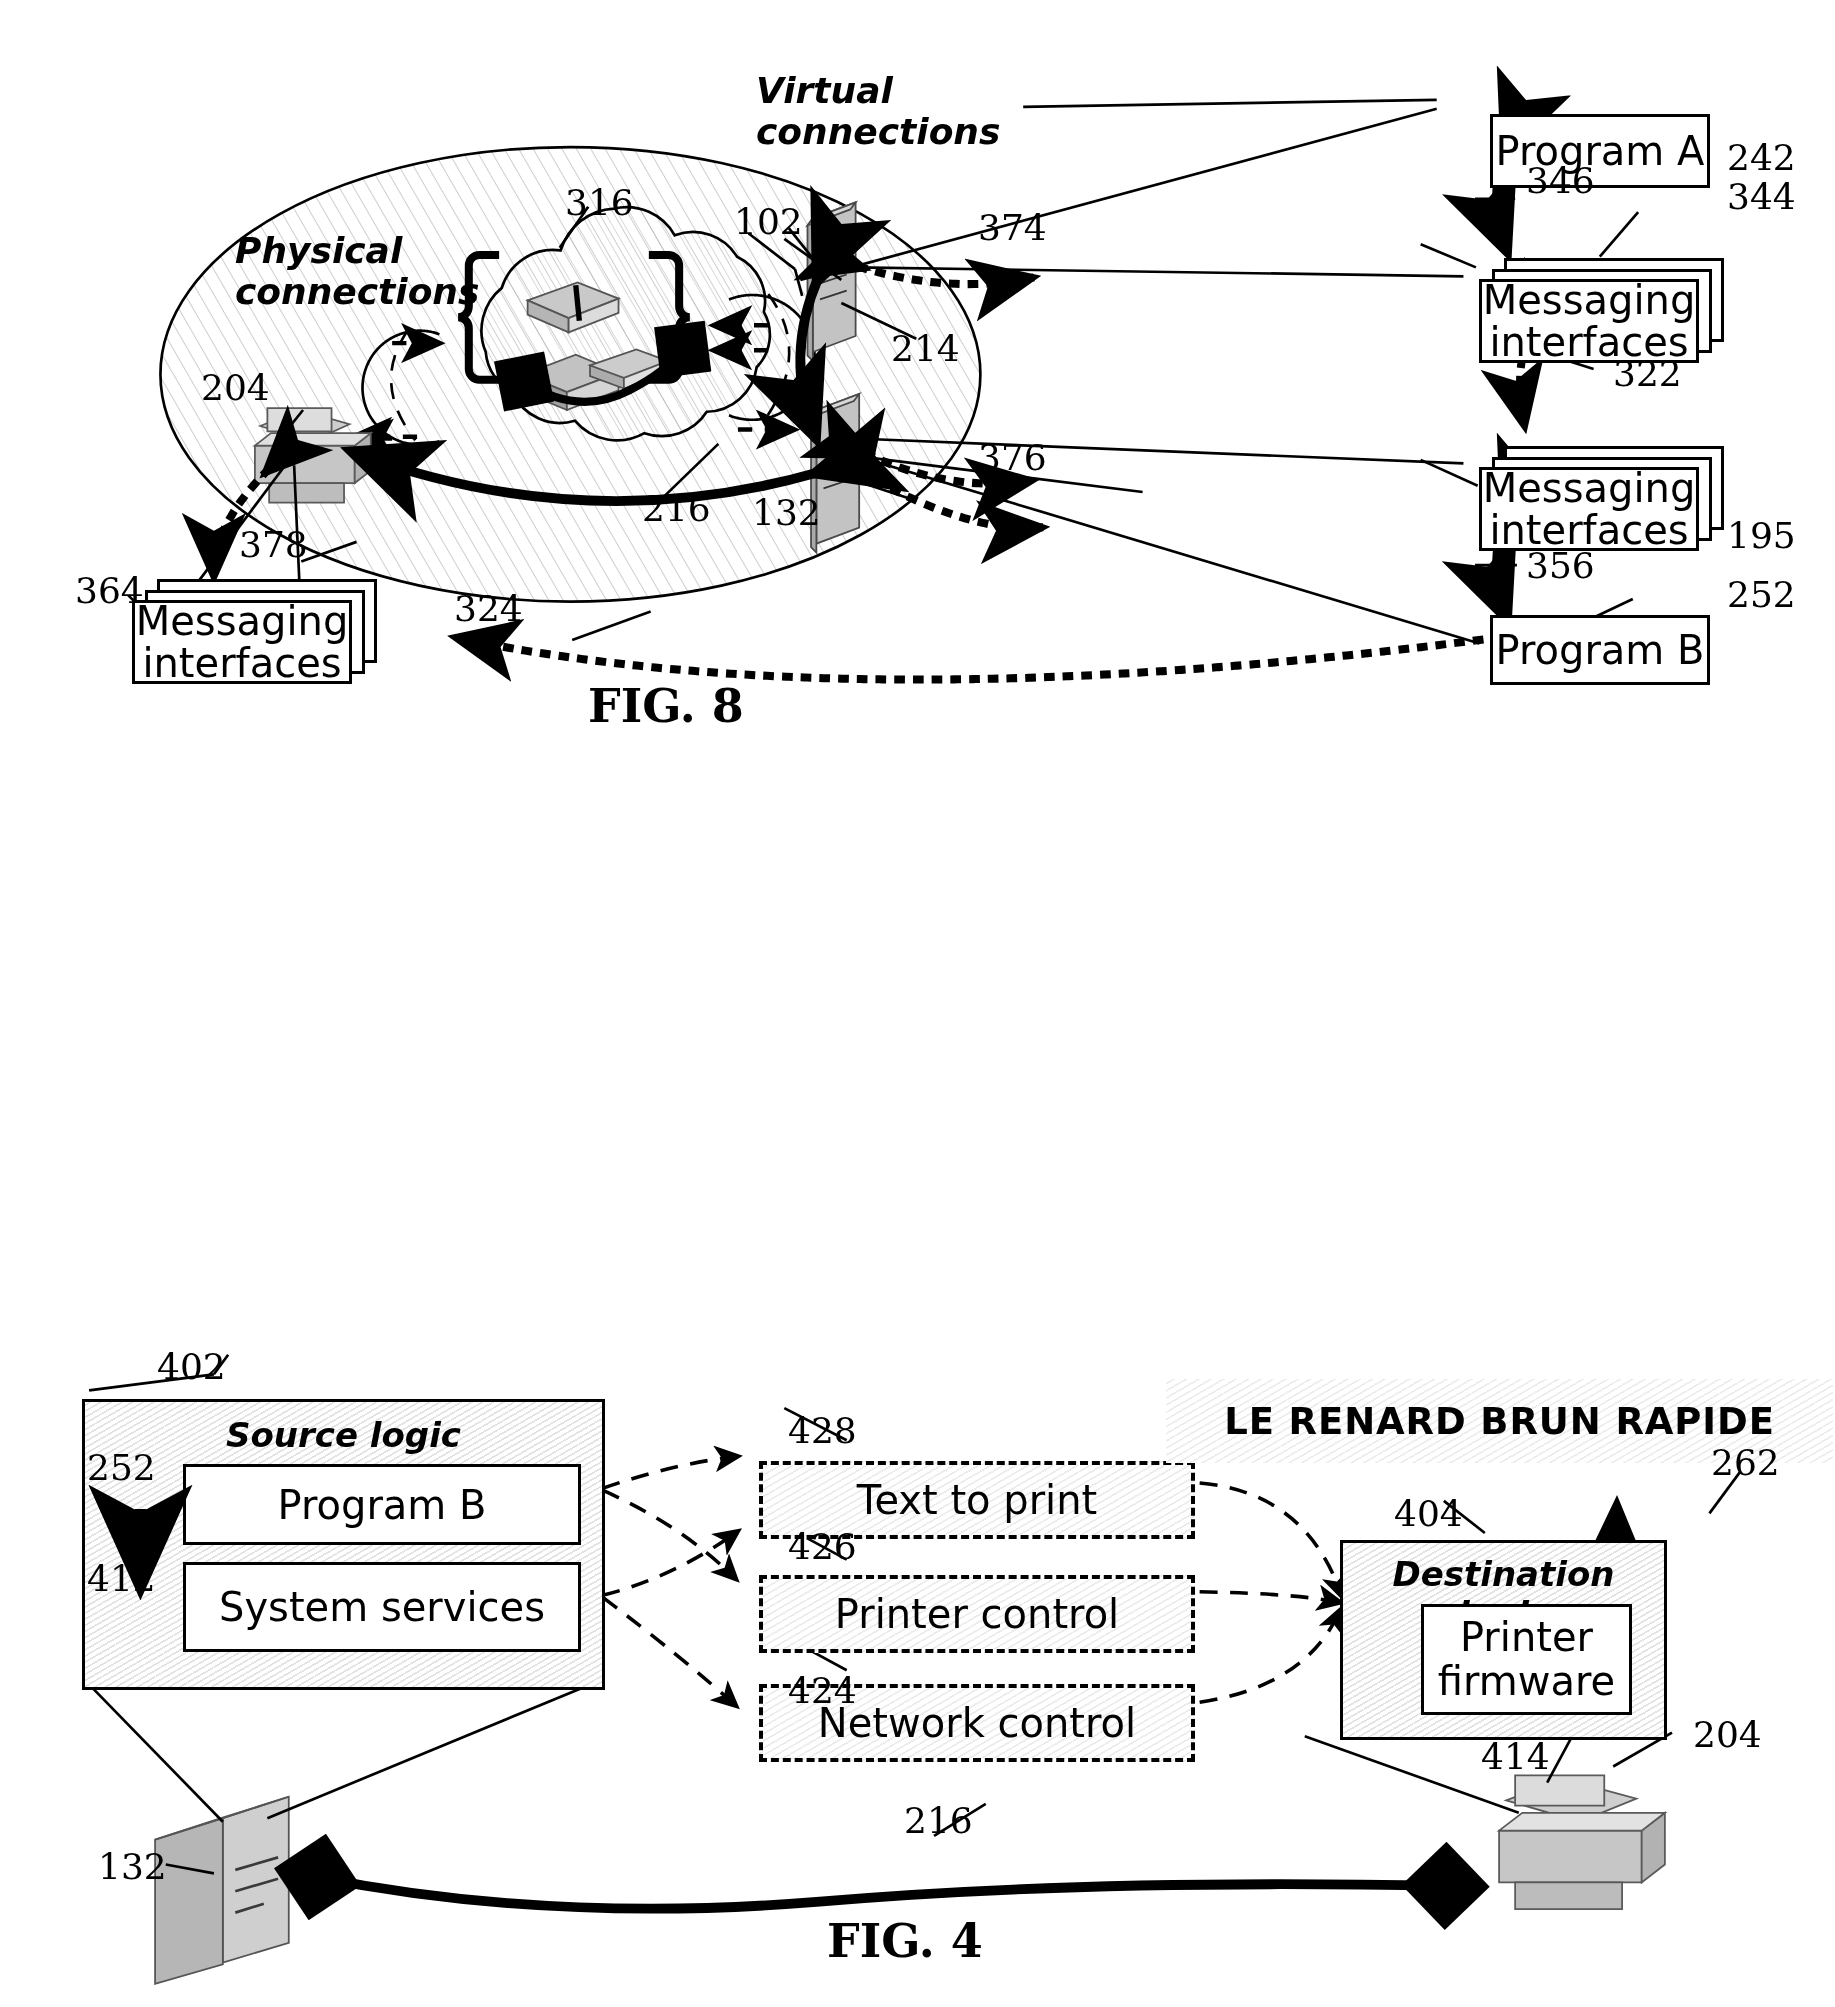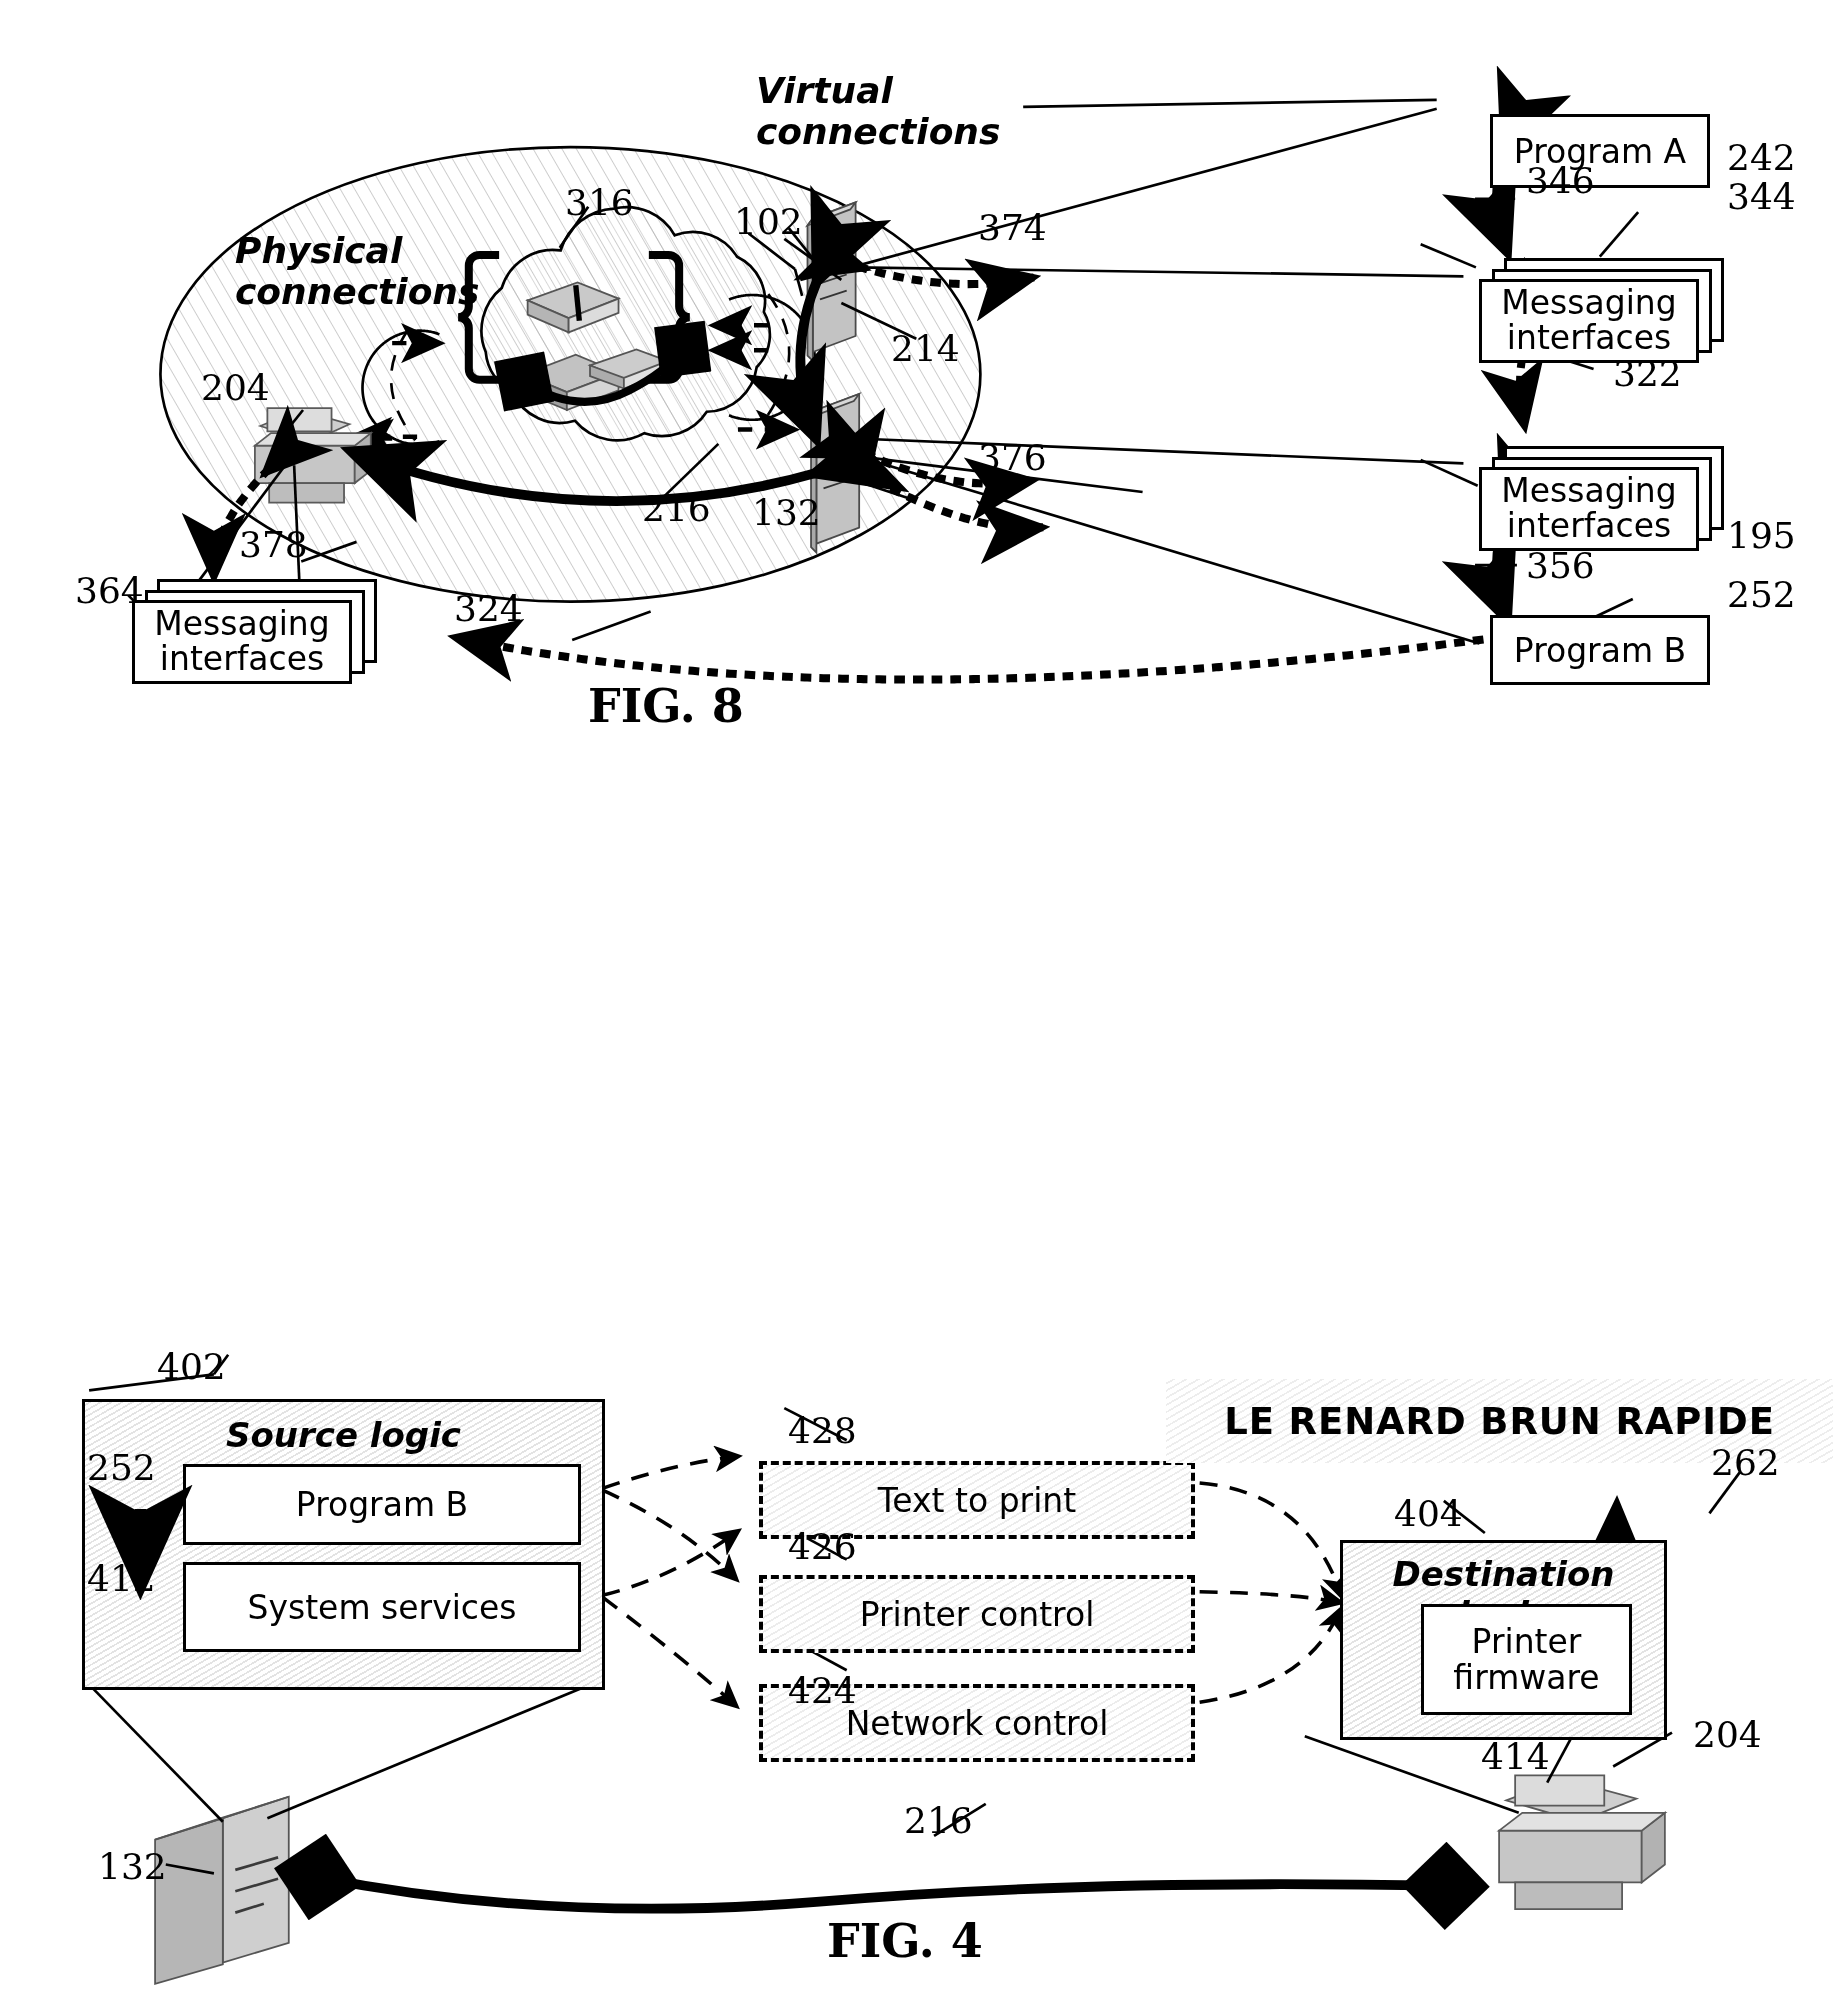--- a/index.html
+++ b/index.html
@@ -1,21 +1,21 @@
 <!DOCTYPE html>
 <html style="font-size:14.3px"><head>
 <meta charset="utf-8">
 <style>
   html,body{margin:0;padding:0;background:#fff;}
   body{width:1836px;height:2008px;position:relative;
        font-family:"DejaVu Sans", sans-serif;color:#000;}
   .stage{position:absolute;left:0;top:0;width:1836px;height:2008px;}
   svg.layer{position:absolute;left:0;top:0;width:1836px;height:2008px;overflow:visible;}
   .ref{font-family:"DejaVu Serif", serif;font-size:36px;}
-  .boxlabel{font-family:"DejaVu Sans", sans-serif;font-size:33px;}
+  .boxlabel{font-family:"DejaVu Sans", sans-serif;font-size:40px;}
   .italicbold{font-family:"DejaVu Sans", sans-serif;font-style:italic;font-weight:bold;font-size:36px;}
   .italic{font-family:"DejaVu Sans", sans-serif;font-style:italic;font-size:34px;font-weight:bold;}
   .figcap{font-family:"DejaVu Serif", serif;font-weight:bold;font-size:46px;}
   .printedtext{font-family:"DejaVu Sans", sans-serif;font-weight:bold;font-size:37px;letter-spacing:0.9px;}
 </style>
 </head>
 <body>
 
 <div class="stage">
 

